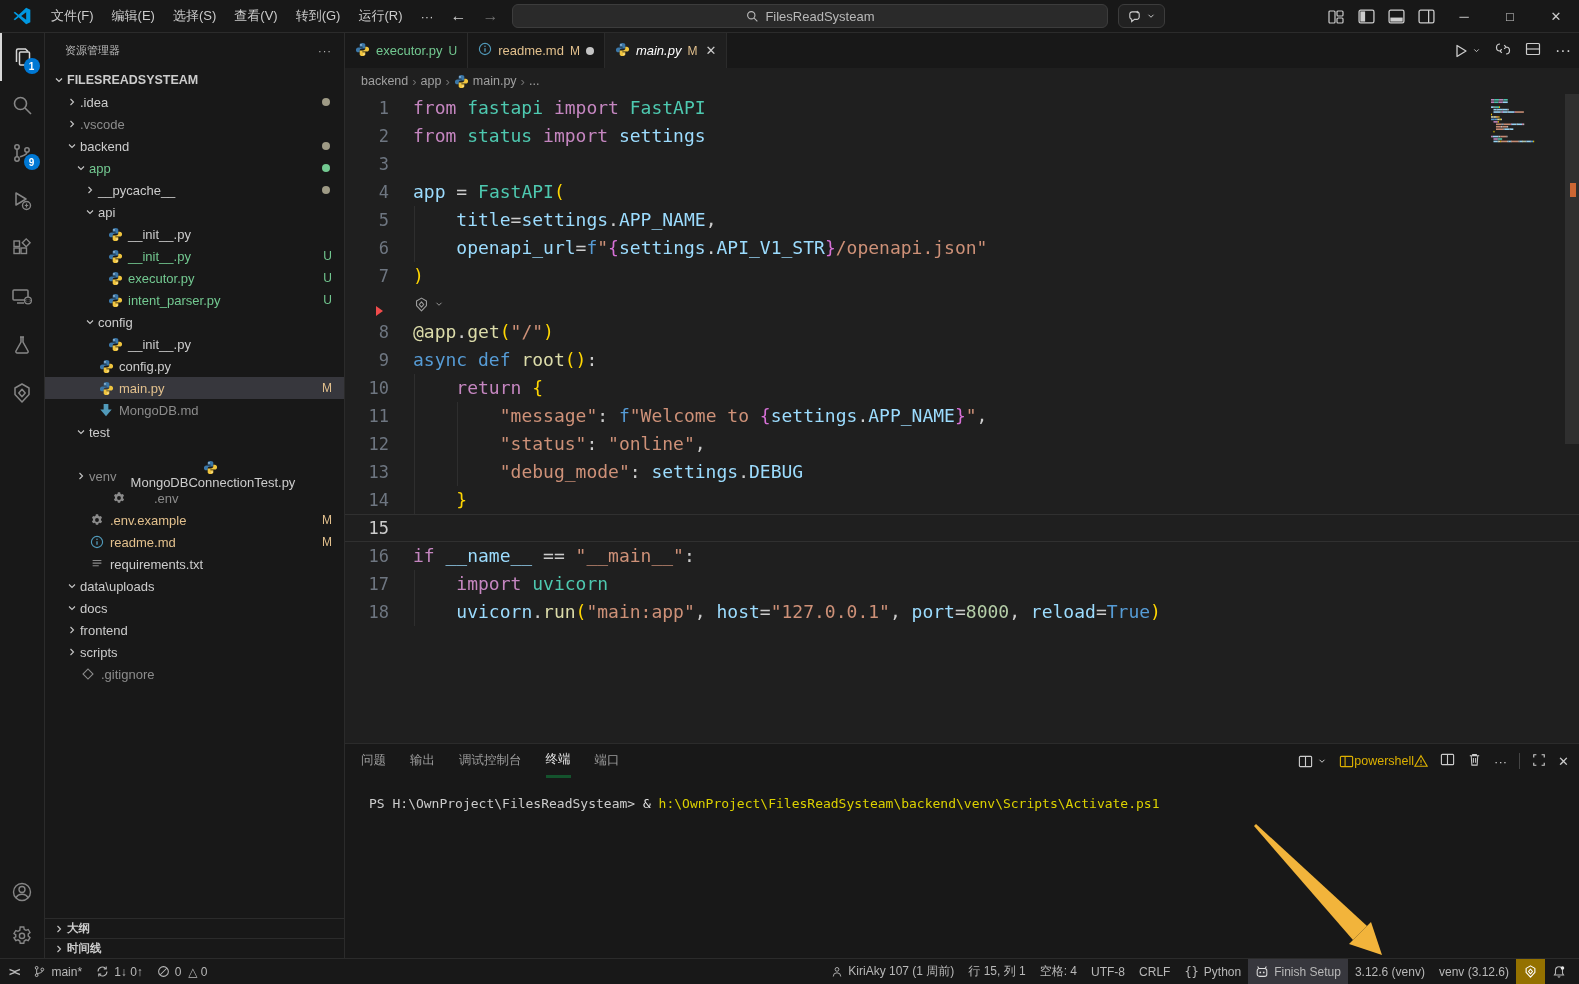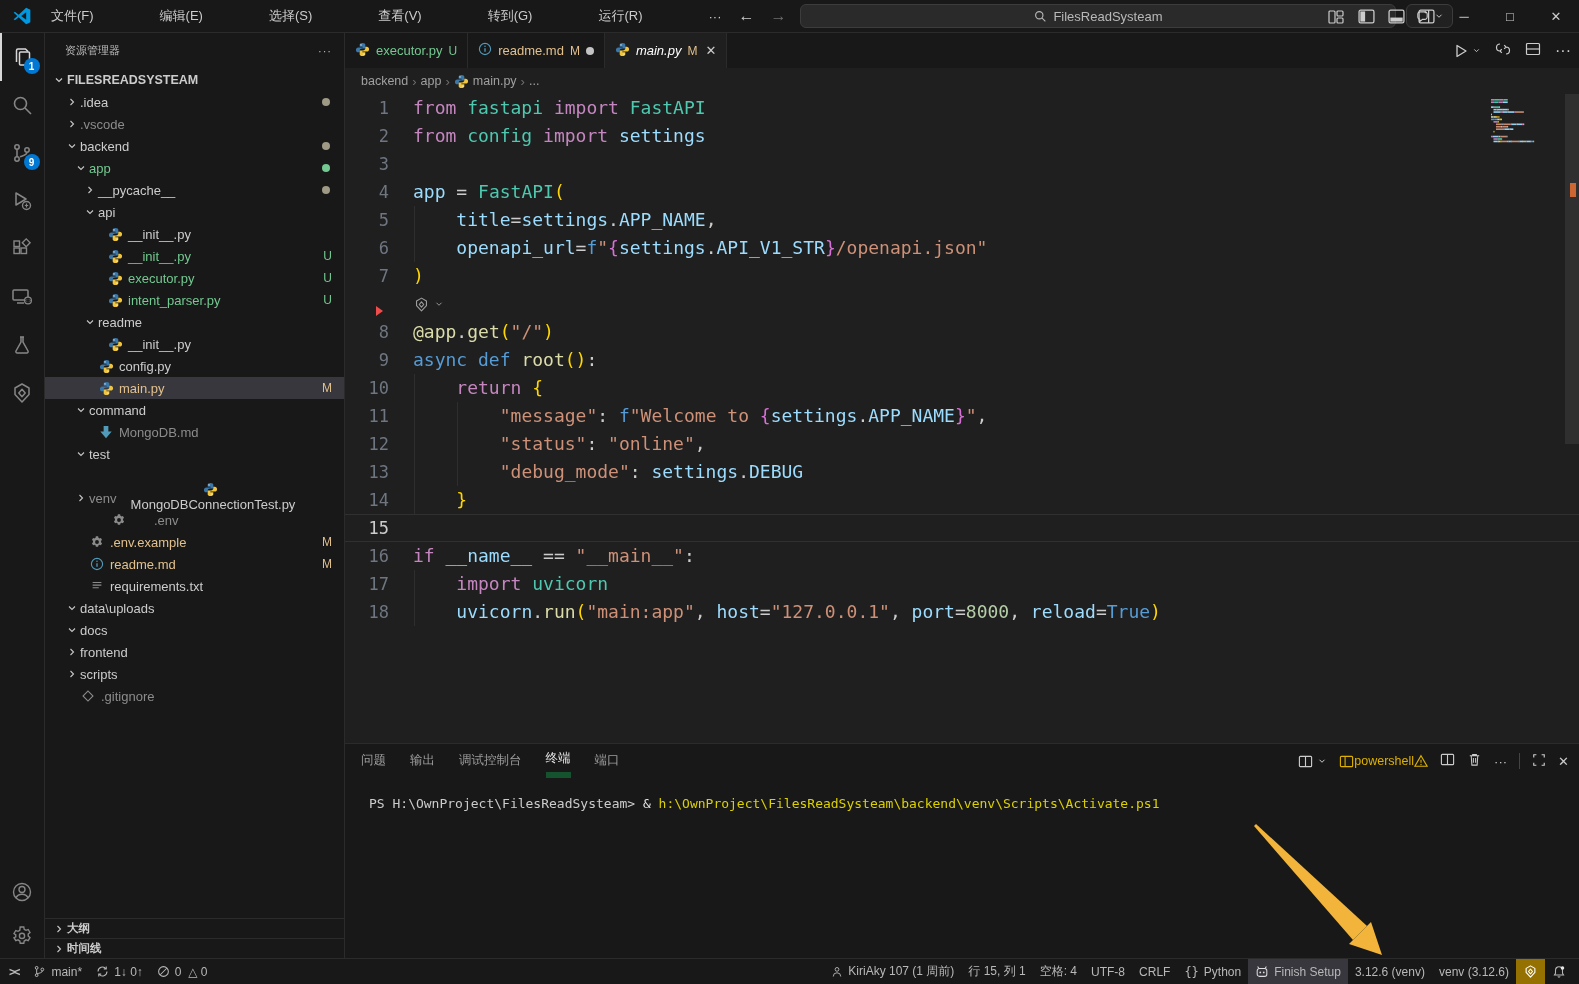--- a/index.html
+++ b/index.html
@@ -97,21 +97,21 @@
   
   #minimap { position:absolute; top:4px; right:30px; opacity:.95; }
   #overview-ruler { position:absolute; top:0; right:0; width:14px; bottom:0; }
   #scroll-slider { position:absolute; top:0; right:0; width:14px; height:350px; background:rgba(121,121,121,.18); }
   #ruler-mark { position:absolute; right:3px; top:89px; width:6px; height:14px; background:#cc6633; }
 
   
   #panel { height:215px; border-top:1px solid #2b2b2b; background:#181818; display:flex; flex-direction:column; position:relative; }
   #panel-tabs { display:flex; align-items:center; height:34px; padding-left:16px; gap:24px; font-size:12.5px; color:#9d9d9d; flex:none; }
   .ptab { height:100%; display:flex; align-items:center; border-bottom:1px solid transparent; }
-  .ptab.active { color:#e7e7e7; border-bottom:6px solid #14532d; }
+  .ptab.active { color:#e7e7e7; border-bottom:3px solid #14532d; }
   #panel-actions { position:absolute; right:10px; top:0; height:34px; display:flex; align-items:center; gap:12px; color:#cccccc; font-size:13px; }
   .pa-group { display:flex; align-items:center; gap:4px; }
   #term-label { color:#ddb100; font-size:12.5px; display:flex; align-items:center; }
   .pa-div { width:1px; height:16px; background:#444; }
   #terminal-body { padding:14px 0 0 10px; font-size:13px; line-height:23px; }
   .term-line { position:relative; padding-left:14px; white-space:pre; }
   .t-n{color:#cccccc} .t-y{color:#dcd100} .t-g{color:#16c60c} .t-w{color:#e5e5e5}
   .term-dot { position:absolute; left:0; top:8px; width:8px; height:8px; border-radius:50%; background:#3794ff; }
 
   
@@ -127,21 +127,21 @@
   
   #annotation-arrow { position:absolute; left:1240px; top:815px; z-index:99; pointer-events:none; }
 </style>
 </head>
 <body>
 
 <div id="titlebar">
   <svg id="vscode-logo" viewBox="0 0 24 24">
     <path fill="#0098e0" d="M17 2 8 10.5 3.5 7 2 8l4.5 4L2 16l1.5 1L8 13.5 17 22l5-2.5v-15L17 2zm0 5.5v9L11 12l6-4.5z"></path>
   </svg>
-  <div id="menubar" style="display: flex; height: 100%; gap: 48px;">
+  <div id="menubar" style="display: flex; height: 100%;">
       <div class="menu-item">文件(F)</div>
       <div class="menu-item">编辑(E)</div>
       <div class="menu-item">选择(S)</div>
       <div class="menu-item">查看(V)</div>
       <div class="menu-item">转到(G)</div>
       <div class="menu-item">运行(R)</div>
       <div class="menu-item">···</div>
     </div>
   <span class="nav-arrow">←</span>
   <span class="nav-arrow dim">→</span>
@@ -383,21 +383,21 @@
           </span>
           <span class="tree-label c-green">intent_parser.py</span>
           <span class="tree-badge c-green">U</span>
         </div>
         <div class="tree-row" style="padding-left: 37px;">
           <span class="chev">
             <svg width="12" height="12" viewBox="0 0 16 16">
               <path d="M4 6l4 4 4-4" fill="none" stroke="#c5c5c5" stroke-width="1.5"></path>
             </svg>
           </span>
-          <span class="tree-label c-normal">readme</span>
+          <span class="tree-label c-normal">config</span>
         </div>
         <div class="tree-row" style="padding-left: 46px;">
           <span class="chev"></span>
           <span class="ficon">
             <svg width="15" height="15" viewBox="0 0 16 16">
               <path fill="#3b77a8" d="M8 1C6 1 5 1.8 5 3v2h3.2v.8H3.5C2 5.8 1 6.9 1 8.4S2 11 3.5 11H5V9.3C5 7.9 6.1 7 7.5 7H11V3c0-1.2-1-2-3-2z"></path>
               <path fill="#f0c53f" d="M8 15c2 0 3-.8 3-2v-2H7.8v-.8h4.7c1.5 0 2.5-1.1 2.5-2.6S14 5 12.5 5H11v1.7C11 8.1 9.9 9 8.5 9H5v4c0 1.2 1 2 3 2z"></path>
               <circle cx="6.4" cy="3.1" r=".7" fill="#fff"></circle>
               <circle cx="9.6" cy="12.9" r=".7" fill="#fff"></circle>
             </svg>
@@ -421,28 +421,20 @@
           <span class="ficon">
             <svg width="15" height="15" viewBox="0 0 16 16">
               <path fill="#3b77a8" d="M8 1C6 1 5 1.8 5 3v2h3.2v.8H3.5C2 5.8 1 6.9 1 8.4S2 11 3.5 11H5V9.3C5 7.9 6.1 7 7.5 7H11V3c0-1.2-1-2-3-2z"></path>
               <path fill="#f0c53f" d="M8 15c2 0 3-.8 3-2v-2H7.8v-.8h4.7c1.5 0 2.5-1.1 2.5-2.6S14 5 12.5 5H11v1.7C11 8.1 9.9 9 8.5 9H5v4c0 1.2 1 2 3 2z"></path>
               <circle cx="6.4" cy="3.1" r=".7" fill="#fff"></circle>
               <circle cx="9.6" cy="12.9" r=".7" fill="#fff"></circle>
             </svg>
           </span>
           <span class="tree-label c-orange">main.py</span>
           <span class="tree-badge c-orange">M</span>
-        </div>
-        <div class="tree-row" style="padding-left: 28px;">
-          <span class="chev">
-            <svg width="12" height="12" viewBox="0 0 16 16">
-              <path d="M4 6l4 4 4-4" fill="none" stroke="#c5c5c5" stroke-width="1.5"></path>
-            </svg>
-          </span>
-          <span class="tree-label c-normal">command</span>
         </div>
         <div class="tree-row" style="padding-left: 37px;">
           <span class="chev"></span>
           <span class="ficon">
             <svg width="14" height="14" viewBox="0 0 16 16">
               <path fill="#519aba" d="M8 15 1.5 7.5h3.8V1h5.4v6.5h3.8z"></path>
             </svg>
           </span>
           <span class="tree-label c-gray">MongoDB.md</span>
         </div>
@@ -629,21 +621,21 @@
         <span>...</span>
       </div>
     <div id="code-area">
       <div id="code-lines">
           <div class="code-line mono">
             <span class="gutter">1</span>
             <span class="cl-text"><span class="tk-c">from </span><span class="tk-t">fastapi </span><span class="tk-c">import </span><span class="tk-t">FastAPI</span></span>
           </div>
           <div class="code-line mono">
             <span class="gutter">2</span>
-            <span class="cl-text"><span class="tk-c">from </span><span class="tk-t">config </span><span class="tk-c">import </span><span class="tk-v">settings</span></span>
+            <span class="cl-text"><span class="tk-c">from </span><span class="tk-t">status </span><span class="tk-c">import </span><span class="tk-v">settings</span></span>
           </div>
           <div class="code-line mono">
             <span class="gutter">3</span>
             <span class="cl-text"></span>
           </div>
           <div class="code-line mono">
             <span class="gutter">4</span>
             <span class="cl-text"><span class="tk-v">app </span><span class="tk-p">= </span><span class="tk-t">FastAPI</span><span class="tk-y">(</span></span>
           </div>
           <div class="code-line mono">

